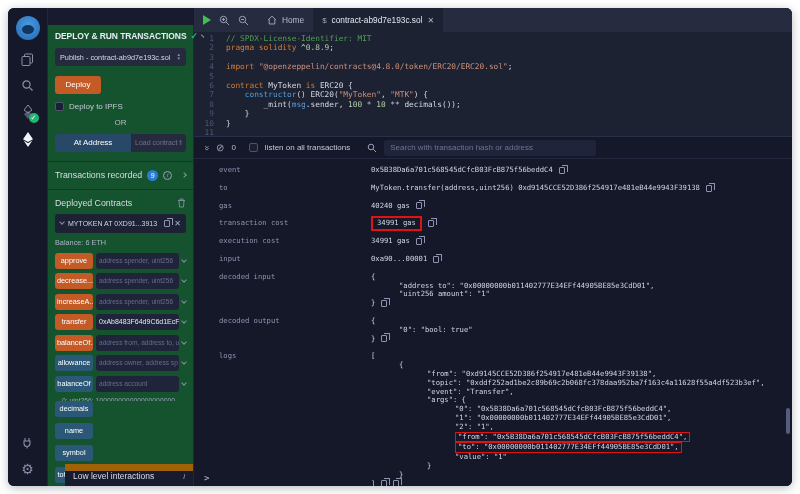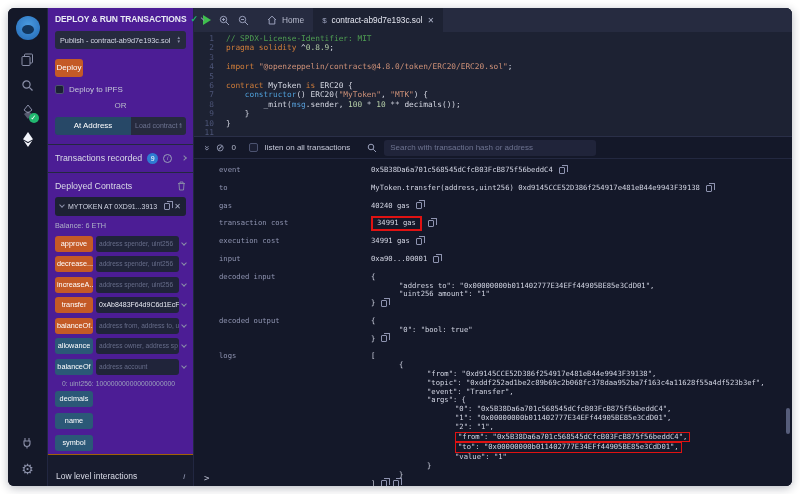--- a/index.html
+++ b/index.html
@@ -17,38 +17,38 @@
   .logo::after{content:"";position:absolute;left:6px;top:9px;width:12px;height:9px;border-radius:50%;
     background:#12365e;}
   .ric{color:#8a8fa8;display:flex;align-items:center;justify-content:center;position:relative;}
   .ric svg{display:block;}
   .badge-check{position:absolute;right:-5px;bottom:-4px;width:10px;height:10px;border-radius:50%;
     background:#21b66f;color:#fff;font-size:7px;line-height:10px;text-align:center;}
   .eth-active{color:#f2f4fb;}
   .gear{font-size:14px;color:#8a8fa8;line-height:14px;}
 
   
-  .panel{width:146px;background:#4c1d95;border-right:1px solid #222741;flex-shrink:0;
-    position:relative;color:#c9ccdd;display:flex;flex-direction:column;}
+  .panel{width:146px;background:#14532d;border-right:1px solid #222741;flex-shrink:0;
+    position:relative;color:#c9ccdd;display:flex;flex-direction:column;margin-top:17px;}
   .panel-pad{padding:6px 7px 0;}
   .p-head{display:flex;align-items:center;gap:4px;margin-bottom:7px;}
   .p-title{font-size:8.5px;font-weight:bold;letter-spacing:-.1px;color:#e8eaf4;white-space:nowrap;}
   .checkmark{color:#21b66f;font-size:9px;font-weight:bold;}
   .chev{display:inline-block;width:4px;height:4px;border-right:1px solid #8a8fa8;border-bottom:1px solid #8a8fa8;}
   .chev.right{transform:rotate(-45deg);}
   .chev.down{transform:rotate(45deg);margin-top:-2px;}
   .select{height:18px;background:#262a3e;border-radius:3px;display:flex;align-items:center;
     padding:0 5px;margin-bottom:7px;}
   .select .txt{flex:1;font-size:7.3px;color:#d6d9e6;white-space:nowrap;overflow:hidden;}
   .carets{display:flex;flex-direction:column;font-size:4.5px;color:#8a8fa8;line-height:4.5px;}
   .btn{border-radius:3px;color:#fff;font-size:8px;display:inline-flex;align-items:center;
     justify-content:center;height:18px;}
   .orange{background:#c45a26;}
   .steel{background:#274867;}
-  .deploy{width:28px;margin-bottom:8px;}
+  .deploy{width:46px;margin-bottom:8px;}
   .chk-row{display:flex;align-items:center;gap:5px;margin-bottom:7px;}
   .cbx{width:9px;height:9px;border:1px solid #4c5370;border-radius:2px;background:#1b1f33;flex-shrink:0;}
   .chk-lbl{font-size:8px;color:#c5c8d8;}
   .or{text-align:center;font-size:8px;color:#b7bac9;margin-bottom:7px;}
   .ataddr{display:flex;gap:0;margin-bottom:9px;}
   .ataddr .btn{width:76px;border-radius:3px 0 0 3px;font-size:8px;}
   .ataddr input{flex:1;min-width:0;height:18px;background:#262a3e;border:0;outline:0;
     border-radius:0 3px 3px 0;font-size:7px;color:#d6d9e6;padding:0 4px;font-family:inherit;}
   .ataddr input::placeholder{color:#6d7390;}
   .divider{border-top:1px solid #232840;}
@@ -70,22 +70,22 @@
   .fn-row{display:flex;align-items:center;gap:3px;margin-bottom:4.5px;}
   .fn-btn{width:38px;height:16px;flex-shrink:0;border-radius:3px;color:#fff;font-size:7.3px;
     line-height:16px;text-align:center;white-space:nowrap;overflow:hidden;padding:0 2px;}
   .write{background:#c45a26;} .read{background:#2b5877;}
   .fn-input{flex:1;min-width:0;height:16px;background:#20243a;border-radius:3px;font-size:6.6px;
     line-height:16px;color:#676d8a;padding:0 3px;white-space:nowrap;overflow:hidden;}
   .fn-input.filled{color:#e8eaf3;font-size:7px;}
   .result{font-size:6.8px;color:#9aa0bb;padding:1px 7px 4px 14px;white-space:nowrap;overflow:hidden;}
   .solo-rows{padding:0 7px;}
   .solo-rows .fn-btn{display:block;margin-bottom:6px;}
-  .lowlevel{position:absolute;left:0;right:0;bottom:0;border-top:1px solid #a16207;
-    display:flex;align-items:center;padding:16px 8px 5px;background:#171b2d;}
+  .lowlevel{position:absolute;left:17px;right:0;bottom:0;border-top:7px solid #a16207;
+    display:flex;align-items:center;padding:0 8px 5px;background:#171b2d;}
   .lowlevel .lbl{font-size:8.5px;color:#dadce8;flex:1;}
   .lowlevel .i{font-size:8px;color:#9aa0bb;font-style:italic;}
 
   
   .main{flex:1;min-width:0;display:flex;flex-direction:column;background:#1d2233;}
   .tabbar{height:24px;background:#262b40;display:flex;align-items:stretch;flex-shrink:0;}
   .tb-icons{display:flex;align-items:center;gap:8px;padding:0 9px;}
   .play{width:0;height:0;border-left:8px solid #3fbf4e;border-top:5px solid transparent;
     border-bottom:5px solid transparent;}
   .tab{display:flex;align-items:center;gap:5px;padding:0 9px;font-size:8.3px;color:#b9bdcf;}

